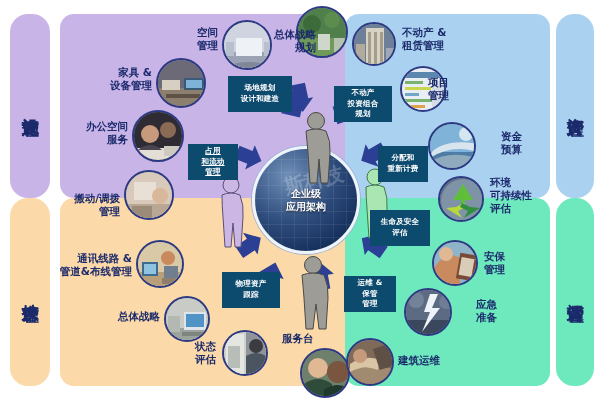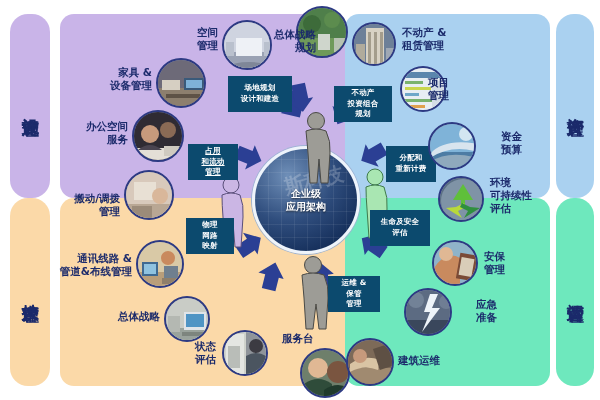--- a/index.html
+++ b/index.html
@@ -190,32 +190,31 @@
 设计和建造</div>
 
   <div class="proc" style="left:188px;top:144px;width:50px;height:36px;text-decoration:underline;">占用
 和流动
 管理</div>
 
   <div class="proc" style="left:334px;top:86px;width:58px;height:36px;">不动产
 投资组合
 规划</div>
 
-  <div class="proc" style="left:378px;top:146px;width:50px;height:28px;margin-left:8px;">分配和
+  <div class="proc" style="left:378px;top:146px;width:50px;height:28px;">分配和
 重新计费</div>
 
   <div class="proc" style="left:370px;top:210px;width:60px;height:28px;">生命及安全
 评估</div>
 
-  <div class="proc" style="left:186px;top:218px;width:48px;height:36px;">物理
-网路
-映射</div>
-
-
-  <div class="proc" style="left:328px;top:276px;width:52px;height:34px;">运维 &amp;
+
+  <div class="proc" style="left:222px;top:272px;width:58px;height:30px;">物理资产
+跟踪</div>
+
+  <div class="proc" style="left:344px;top:276px;width:52px;height:34px;">运维 &amp;
 保管
 管理</div>
 
   <div class="node">
     <div class="pic" style="left:222px;top:20px;width:50px;height:50px;">
       <svg width="50" height="50" viewBox="0 0 50 50">
         <rect width="50" height="50" fill="#cfd4e0"></rect>
         <rect y="30" width="50" height="20" fill="#9aa2b4"></rect>
         <rect x="12" y="16" width="26" height="18" fill="#eef1f6"></rect>
         <rect x="2" y="20" width="8" height="14" fill="#b9c0cd"></rect>

